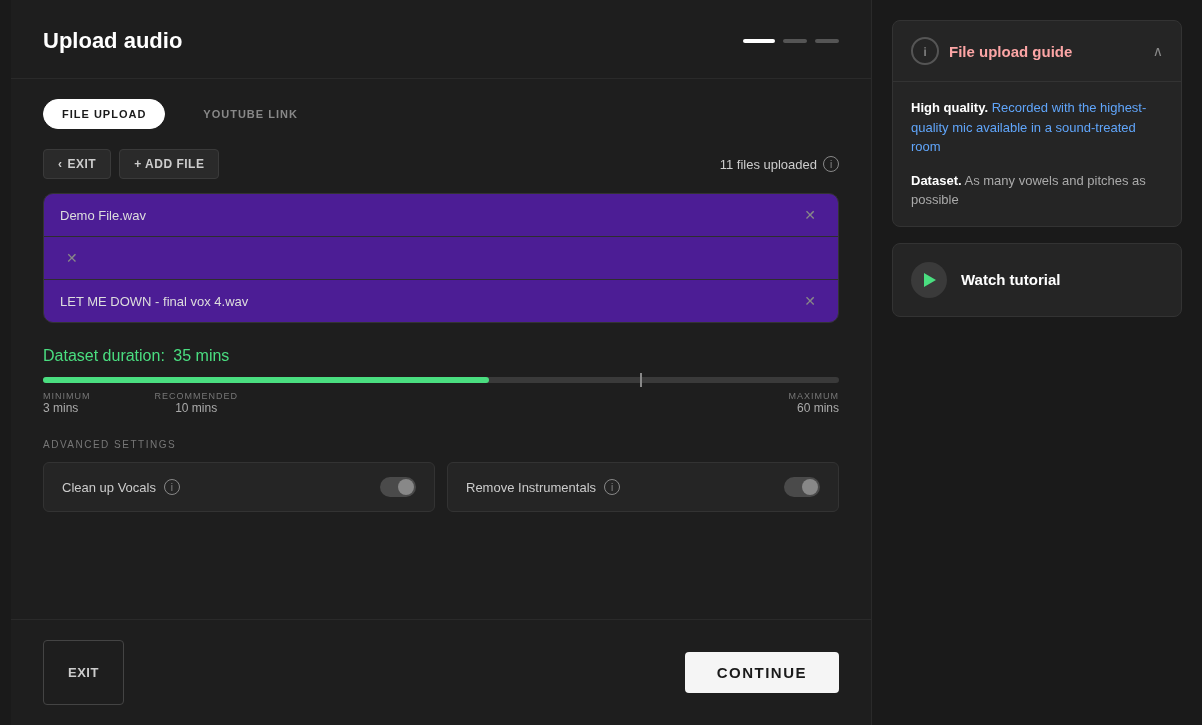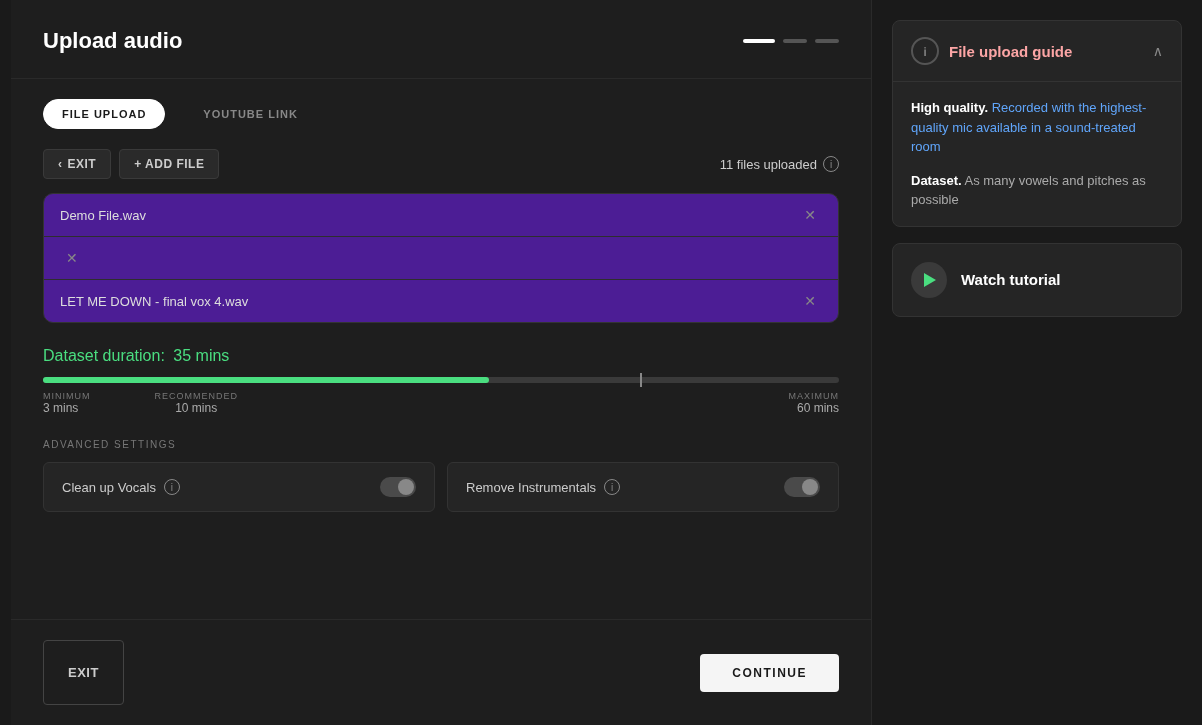--- a/index.html
+++ b/index.html
@@ -325,21 +325,21 @@
       cursor: pointer;
       letter-spacing: 0.5px;
     }
 
     .btn-continue {
       background: #f5f5f5;
       color: #1a1a1a;
       border: none;
       border-radius: 4px;
       padding: 12px 32px;
-      font-size: 12px;
+      font-size: 15px;
       font-weight: 700;
       cursor: pointer;
       letter-spacing: 1.5px;
       text-transform: uppercase;
     }
 
     
     .right-panel {
       width: 330px;
       background: #1a1a1a;

